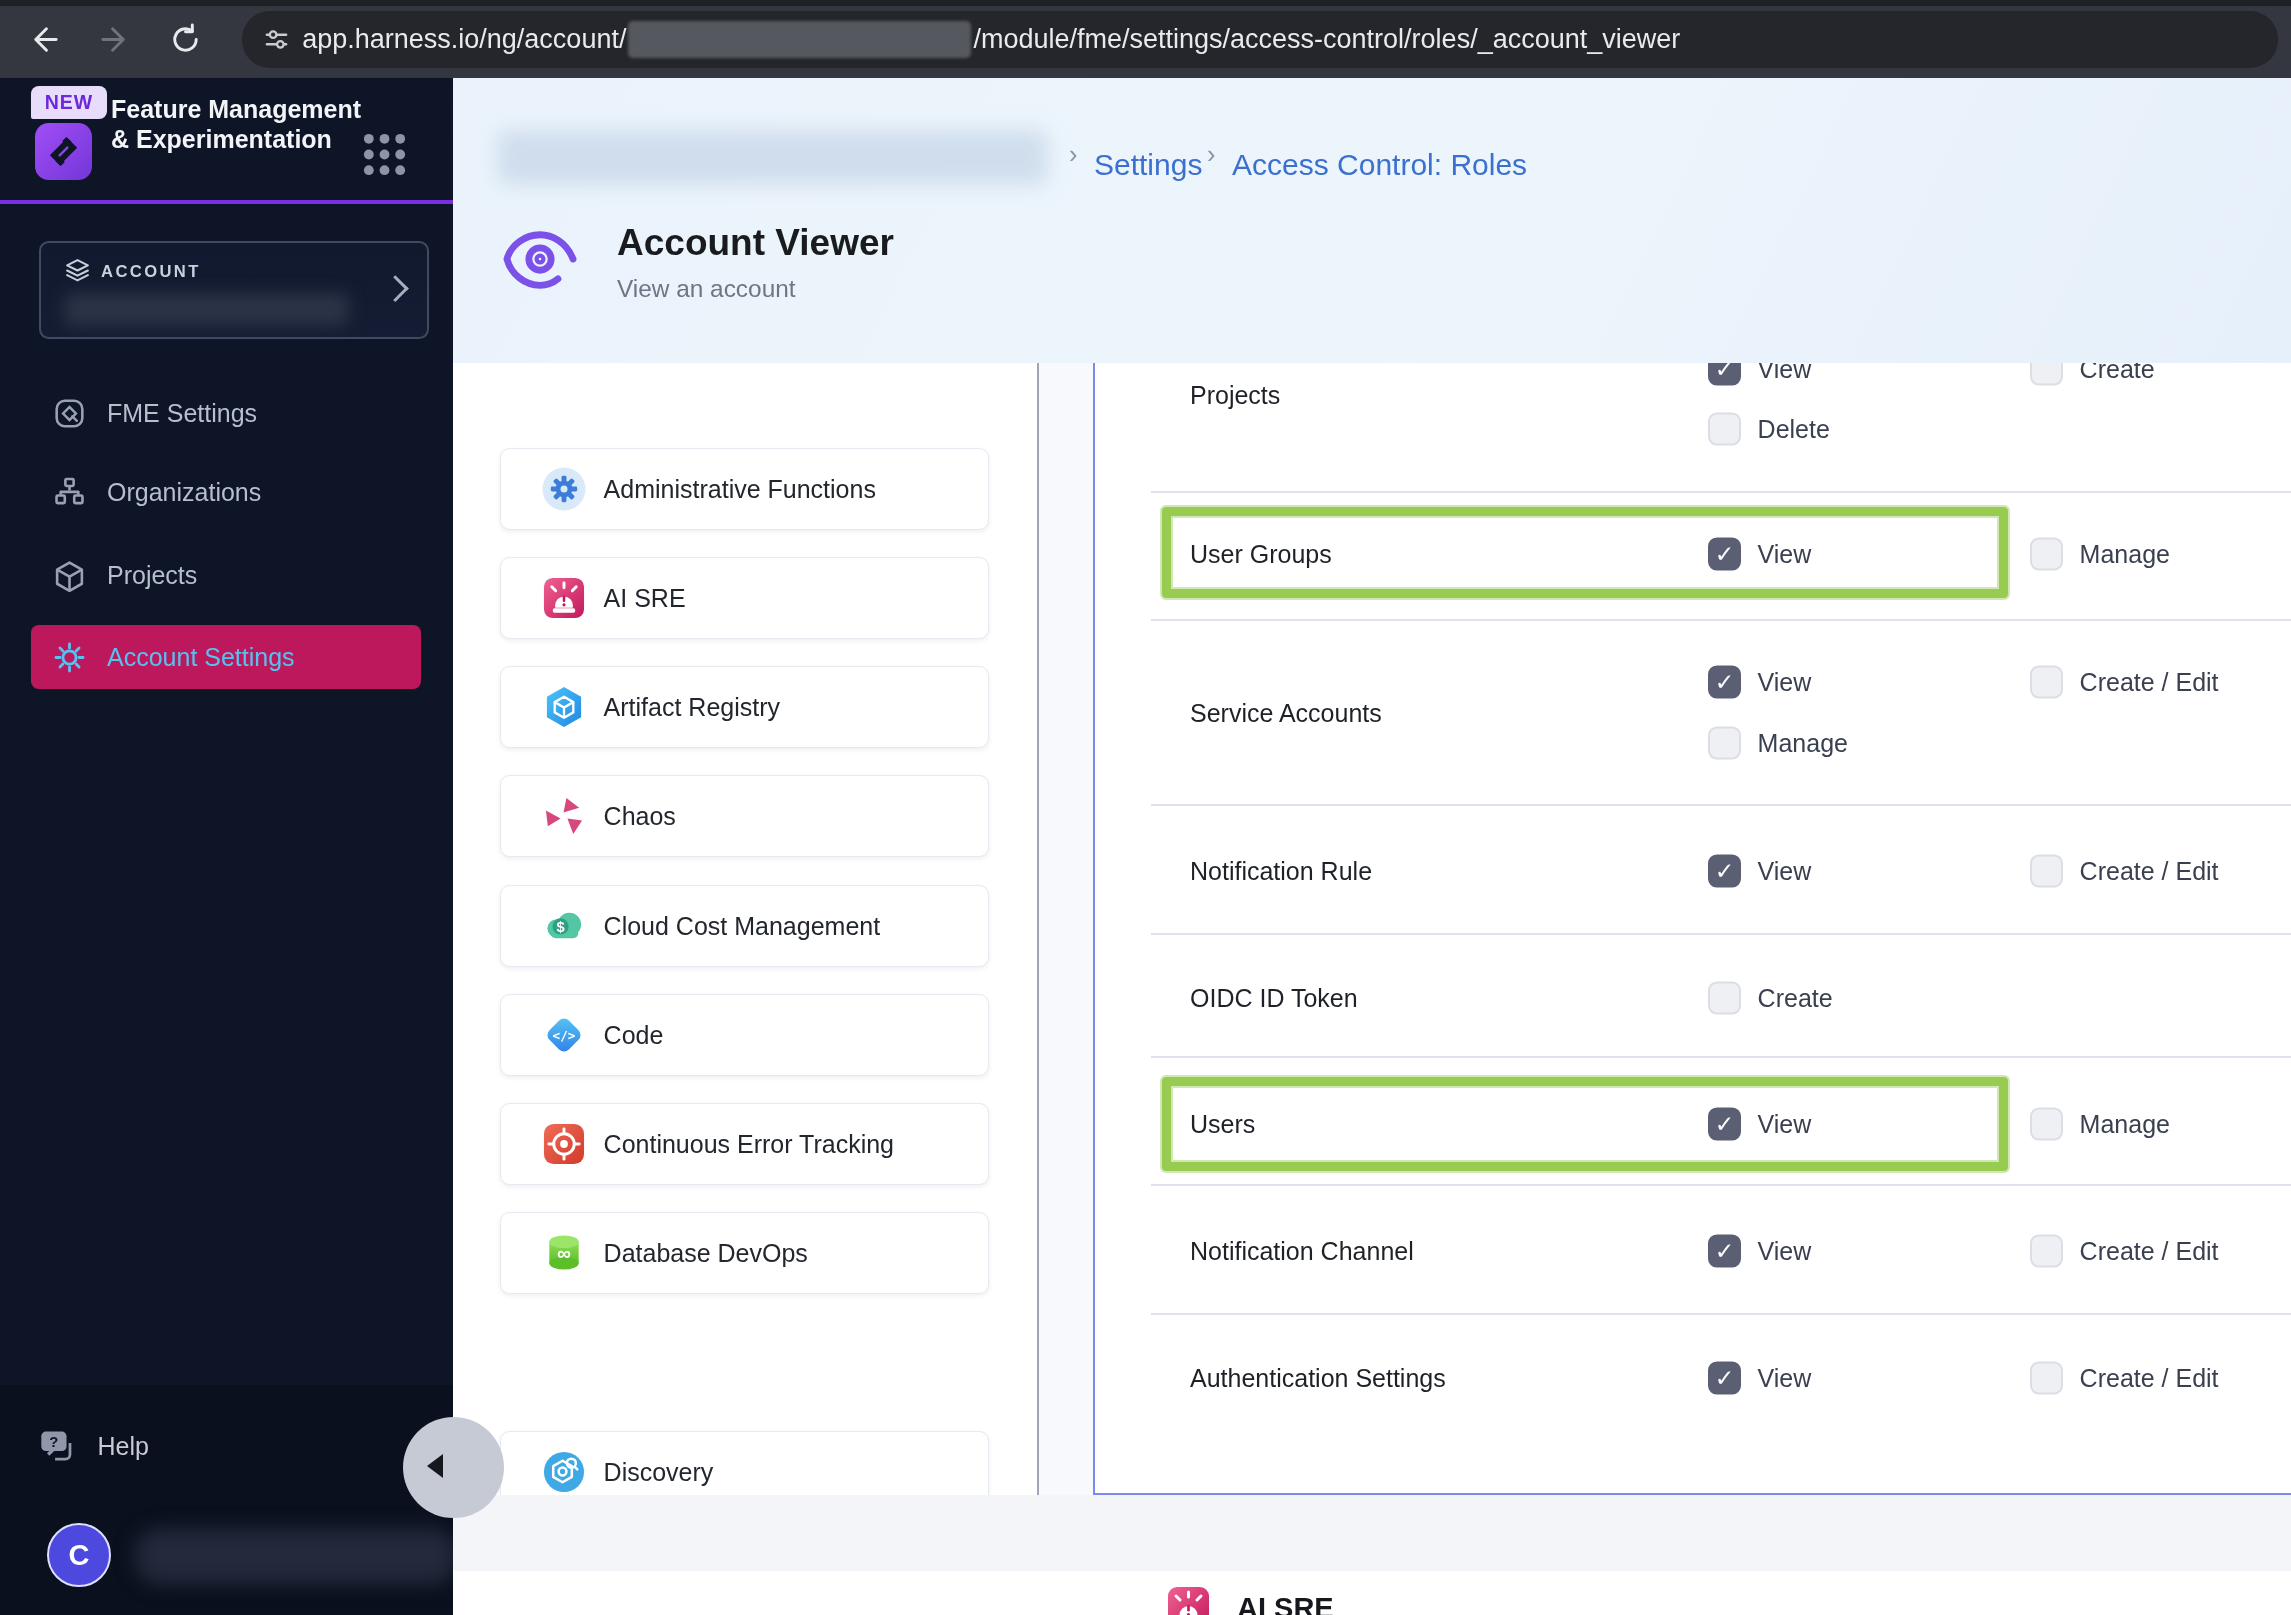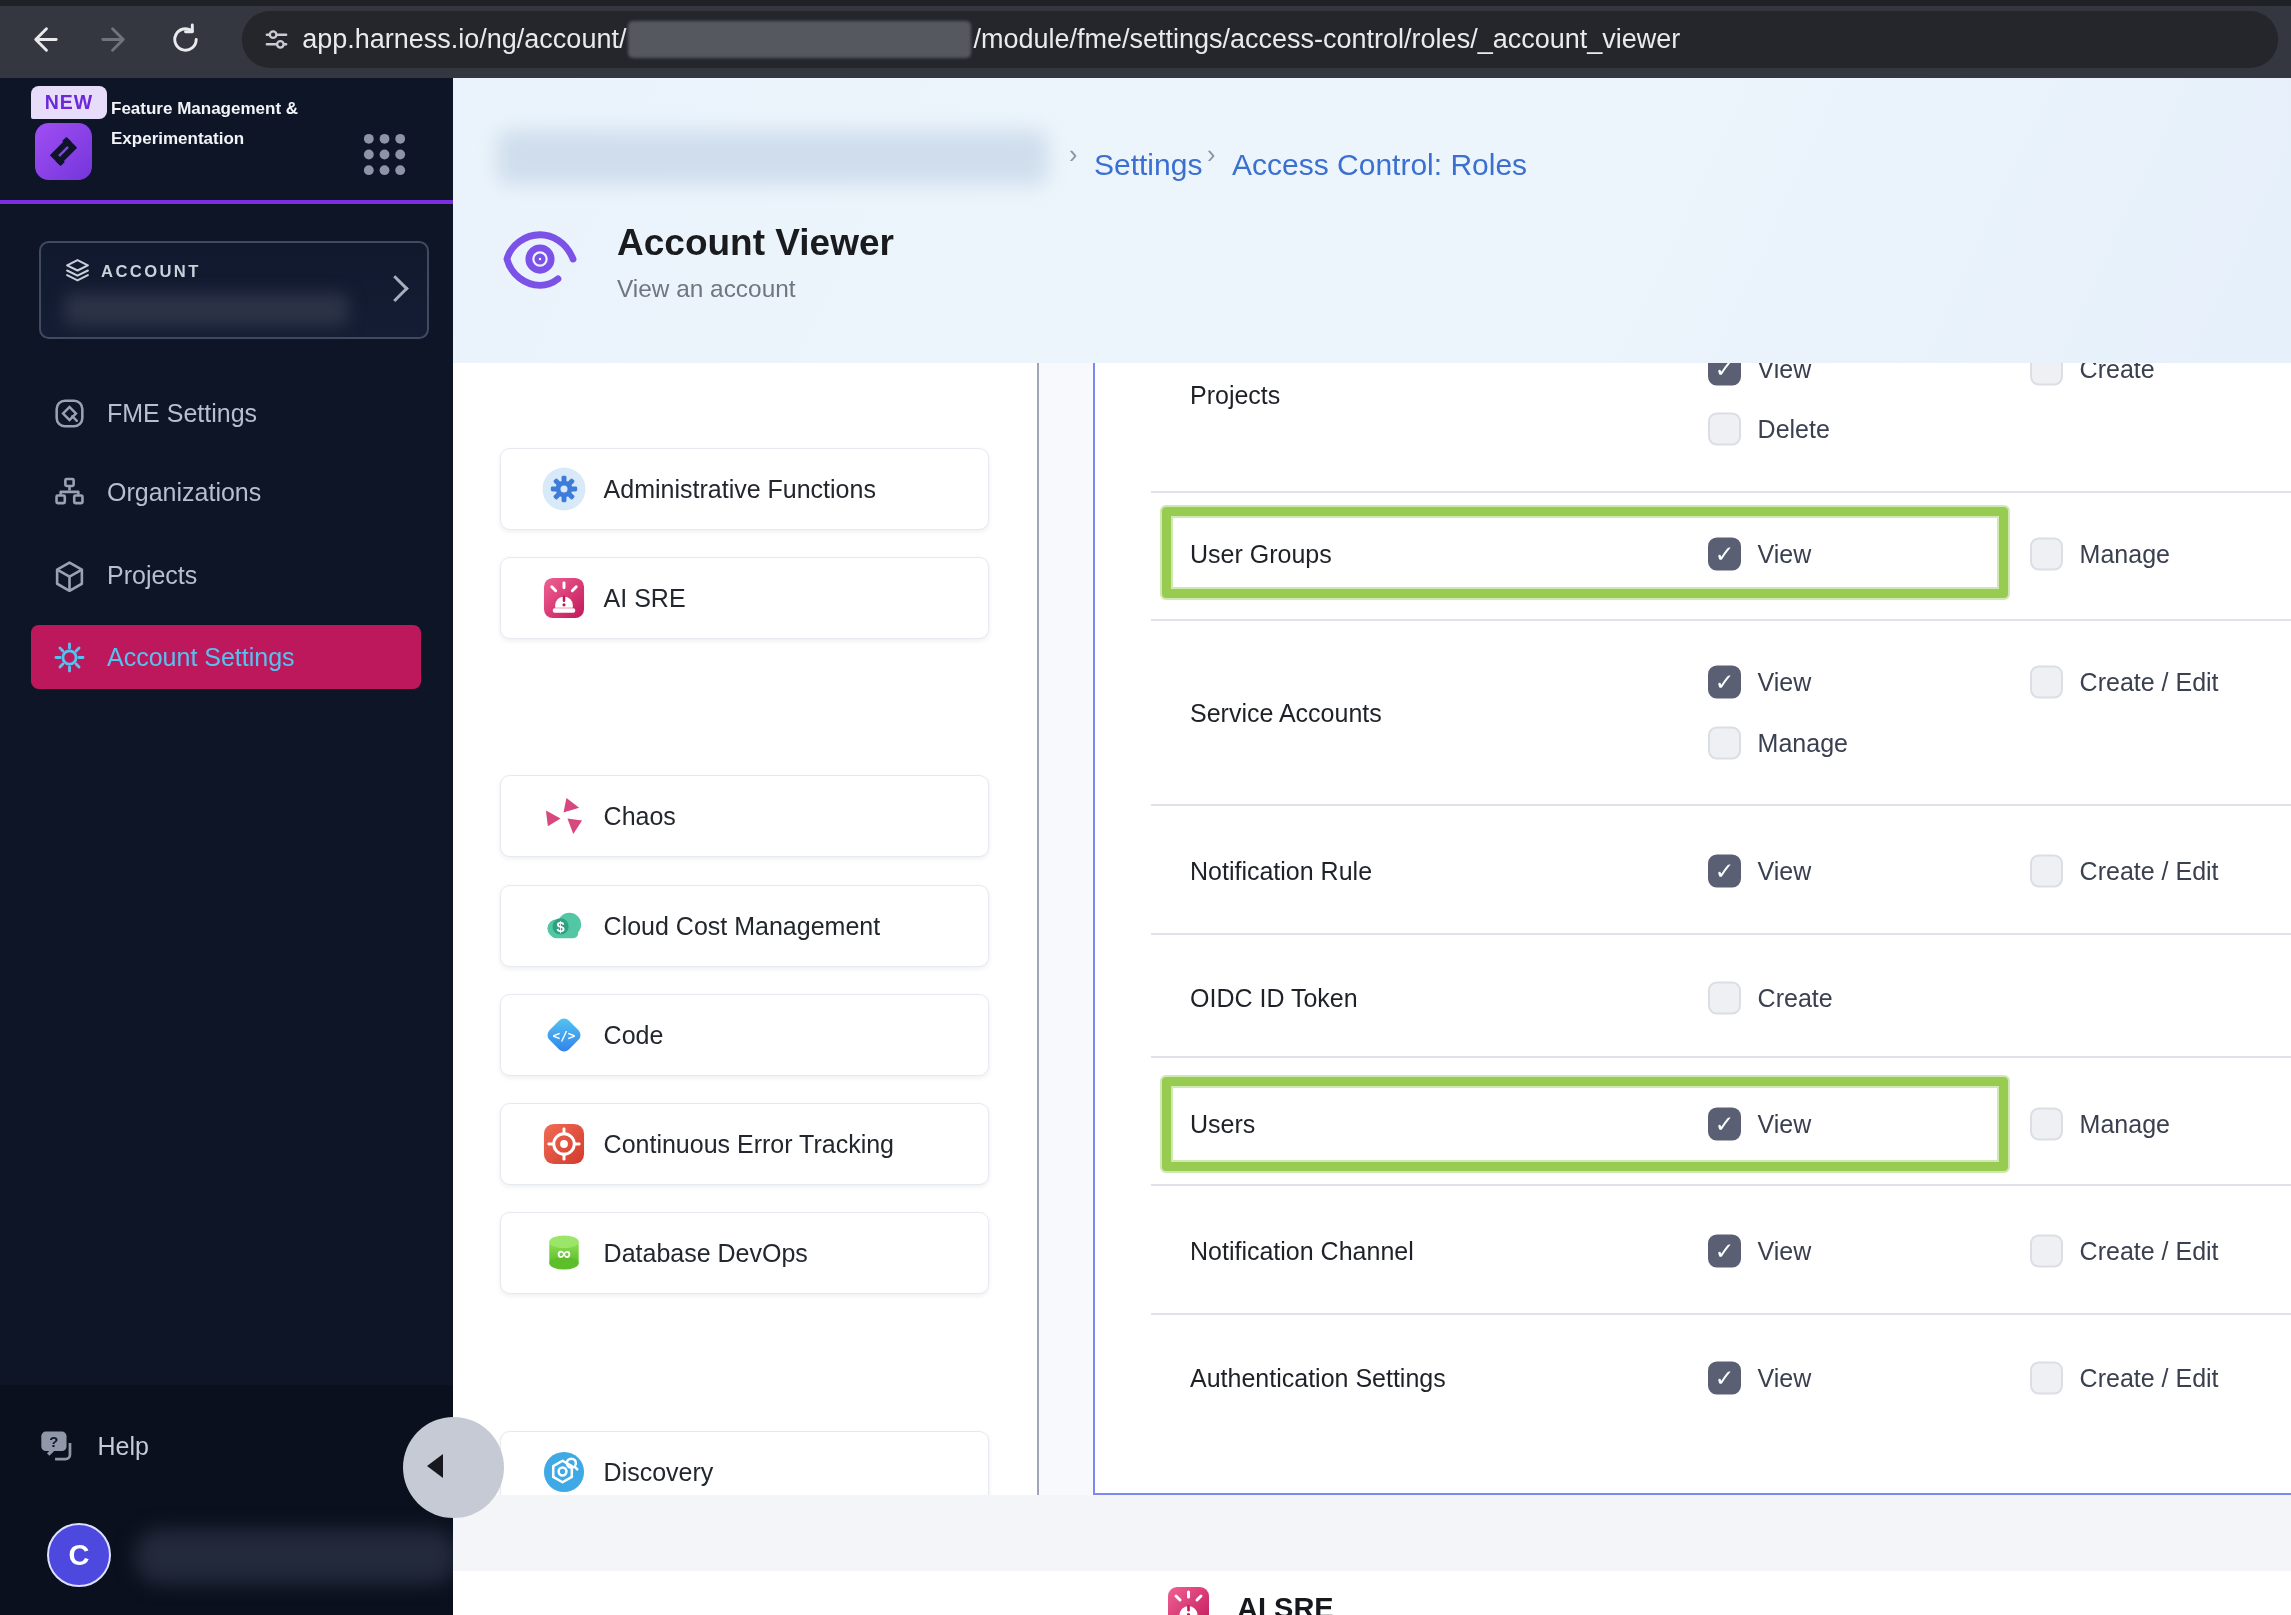--- a/index.html
+++ b/index.html
@@ -17,21 +17,21 @@
   .url-blur{display:inline-block;width:343px;height:37px;background:#55585F;border-radius:4.9px;
             filter:blur(1.5px);margin:0 2px;}
 
   
   .sidebar{left:0;top:78px;width:453px;height:1537px;background:#0D1527;}
   .sidebar-bottom{left:0;top:1385px;width:453px;height:230px;background:#0A101D;}
   .new-badge{left:31px;top:86px;padding:4.9px 13.7px;background:#E7DCFA;color:#6D28D9;
              font-size:19.5px;font-weight:bold;border-radius:7.8px 7.8px 7.8px 2px;letter-spacing:1px;}
   .fme-logo{left:35px;top:123px;width:57px;height:57px;border-radius:13.7px;
             background:linear-gradient(135deg,#A04EF5,#7436D9);display:flex;align-items:center;justify-content:center;}
-  .product-title{left:111px;top:94px;width:254px;color:#F2F4F8;font-size:17px;line-height:30px;font-weight:bold;}
+  .product-title{left:111px;top:94px;width:254px;color:#F2F4F8;font-size:25px;line-height:30px;font-weight:bold;}
   .grid-icon{left:359px;top:129px;width:51px;height:51px;}
   .purple-line{left:0;top:200px;width:453px;height:3.9px;background:#7B2FE0;}
 
   .account-box{left:31px;top:241px;width:390px;height:98px;border:2px solid #404A60;border-radius:9.8px;
                background:linear-gradient(180deg,#10192e,#141d33);box-sizing:border-box;margin-left:8px;}
   .account-label{left:92px;top:259px;color:#CAD0DC;font-size:16.6px;font-weight:bold;letter-spacing:2.4px;}
 
   .nav-item{left:31px;width:390px;height:64px;display:flex;align-items:center;gap:21.5px;padding-left:21.5px;
             box-sizing:border-box;border-radius:7.8px;color:#B7BFCD;font-size:25px;}
   .nav-item.active{background:#be185d;color:#55C3F1;}
@@ -267,20 +267,37 @@
           <path d="M10 11 L14 15"></path>
           <path d="M35 11 L31 15"></path>
         </g>
         <path d="M13.5 30 a9 9 0 0 1 18 0 v2.5 h-18 Z" fill="#fff"></path>
         <rect x="11" y="33" width="23" height="4.5" rx="2" fill="#fff"></rect>
         <rect x="21.2" y="20" width="2.6" height="6.5" rx="1.3" fill="#C2185B"></rect>
         <circle cx="22.5" cy="29.5" r="1.6" fill="#C2185B"></circle>
       </svg>
     <span class="module-label">AI SRE</span>
   </div>
+  <div class="abs module-card" style="top:666px">
+    <svg class="micon" viewBox="0 0 45 45">
+        <defs>
+          <linearGradient id="gBlue" x1="0" y1="0" x2="1" y2="1">
+            <stop offset="0" stop-color="#4FC3F7"></stop>
+            <stop offset="1" stop-color="#1E88E5"></stop>
+          </linearGradient>
+        </defs>
+        <polygon points="22.5,2 40,12 40,33 22.5,43 5,33 5,12" fill="url(#gBlue)"></polygon>
+        <g stroke="#fff" stroke-width="2.4" fill="none" stroke-linejoin="round">
+          <path d="M22.5 12 L32 17.5 L22.5 23 L13 17.5 Z"></path>
+          <path d="M13 17.5 V28 L22.5 33.5 L32 28 V17.5"></path>
+          <path d="M22.5 23 V33.5"></path>
+        </g>
+      </svg>
+    <span class="module-label">Artifact Registry</span>
+  </div>
   <div class="abs module-card" style="top:775px">
     <svg class="micon" viewBox="0 0 45 45">
         <g fill="#D6487E">
           <path d="M25 4 L38 14 L22 19 Z"></path>
           <path d="M41 27 L32 41 L26 25 Z"></path>
           <path d="M6 33 L4 17 L19 25 Z"></path>
         </g>
       </svg>
     <span class="module-label">Chaos</span>
   </div>

